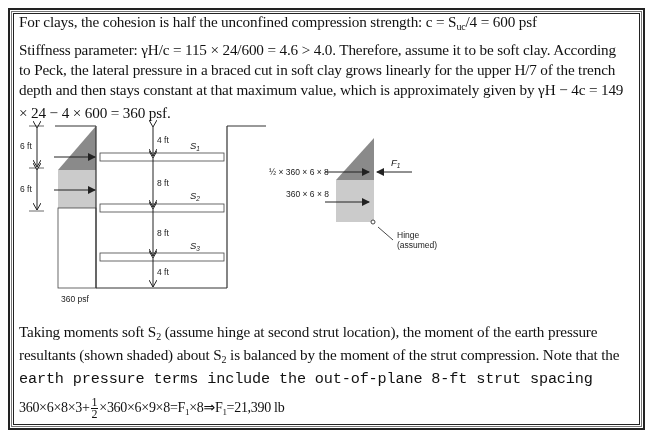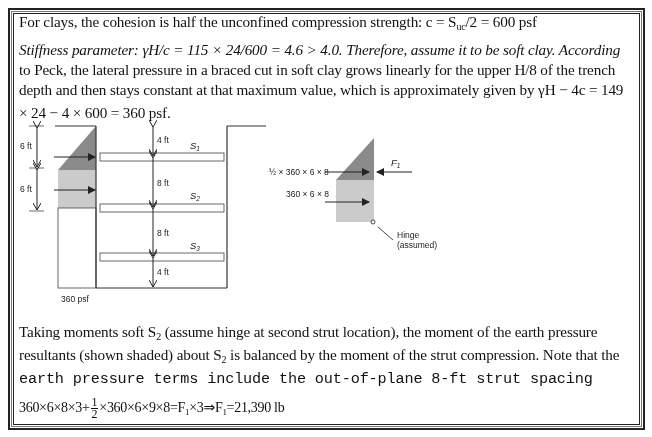--- a/index.html
+++ b/index.html
@@ -17,24 +17,24 @@
   .frac .num { border-bottom: 1px solid #111; padding: 0 1px; }
   .eq sub { font-size: 9px; vertical-align: -3px; line-height: 0; }
 </style>
 </head>
 <body>
 
 <div class="frame-outer"></div>
 <div class="frame-mid"></div>
 <div class="frame-inner"></div>
 
-<div class="txt" style="top:12px;"><span>For clays, the cohesion is half the unconfined compression strength: c = S</span><sub>uc</sub><span>/2 = 600 psf</span></div>
+<div class="txt" style="top:12px;"><span>For clays, the cohesion is half the unconfined compression strength: c = S</span><sub>uc</sub><span>/4 = 600 psf</span></div>
 
-<div class="txt" style="top:40px;font-style:italic;">Stiffness parameter: γH/c = 115 × 24/600 = 4.6 &gt; 4.0. Therefore, assume it to be soft clay. According</div>
-<div class="txt" style="top:60px;">to Peck, the lateral pressure in a braced cut in soft clay grows linearly for the upper H/8 of the trench</div>
+<div class="txt" style="top:40px;">Stiffness parameter: γH/c = 115 × 24/600 = 4.6 &gt; 4.0. Therefore, assume it to be soft clay. According</div>
+<div class="txt" style="top:60px;">to Peck, the lateral pressure in a braced cut in soft clay grows linearly for the upper H/7 of the trench</div>
 <div class="txt" style="top:80px;">depth and then stays constant at that maximum value, which is approximately given by γH − 4c = 149</div>
 <div class="txt" style="top:103px;">× 24 − 4 × 600 = 360 psf.</div>
 
 <svg style="position:absolute;left:0;top:0;" width="652" height="437">
   <defs>
     <marker id="ah" markerWidth="8" markerHeight="8" refX="7" refY="4" orient="auto" markerUnits="userSpaceOnUse">
       <path d="M0,0 L8,4 L0,8 z" fill="#222"></path>
     </marker>
     <marker id="oa" markerWidth="8" markerHeight="8" refX="7" refY="4" orient="auto" markerUnits="userSpaceOnUse">
       <path d="M0,0 L7,4 L0,8" fill="none" stroke="#222" stroke-width="1"></path>
@@ -103,13 +103,13 @@
     <line x1="378" y1="227" x2="393" y2="240" stroke="#333" stroke-width="0.9"></line>
     <text x="397" y="238" class="diag-label">Hinge</text>
     <text x="397" y="248" class="diag-label">(assumed)</text>
   </g>
 </svg>
 
 <div class="txt" style="top:322px;"><span>Taking moments soft S</span><sub>2</sub><span> (assume hinge at second strut location), the moment of the earth pressure</span></div>
 <div class="txt" style="top:345px;"><span>resultants (shown shaded) about S</span><sub>2</sub><span> is balanced by the moment of the strut compression. Note that the</span></div>
 <div class="txt" style="top:369px;font-family:Liberation Mono, monospace;">earth pressure terms include the out-of-plane 8-ft strut spacing</div>
 
-<div class="eq"><span>360×6×8×3+</span><span class="frac"><span class="num">1</span><span class="den">2</span></span><span>×360×6×9×8=F</span><sub>1</sub><span>×3⇒F</span><sub>1</sub><span>=21,390 lb</span></div>
+<div class="eq"><span>360×6×8×3+</span><span class="frac"><span class="num">1</span><span class="den">2</span></span><span>×360×6×9×8=F</span><sub>1</sub><span>×8⇒F</span><sub>1</sub><span>=21,390 lb</span></div>
 
 </body></html>

